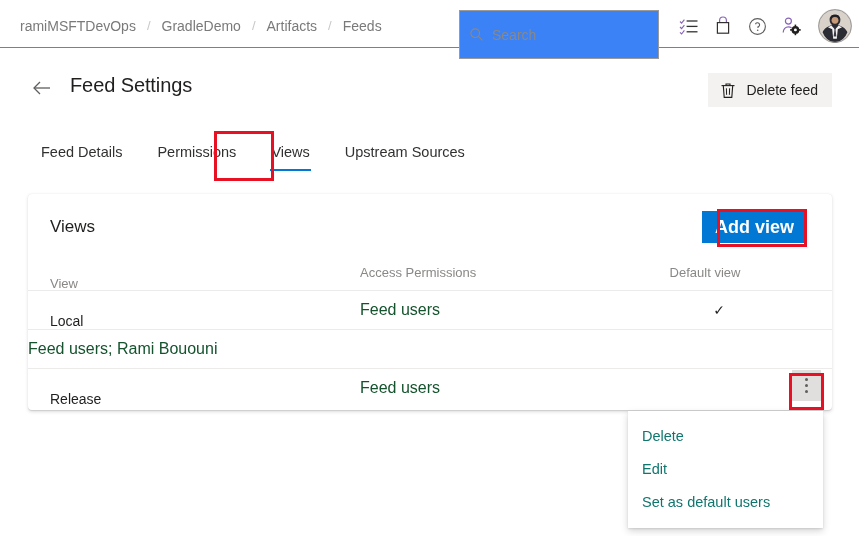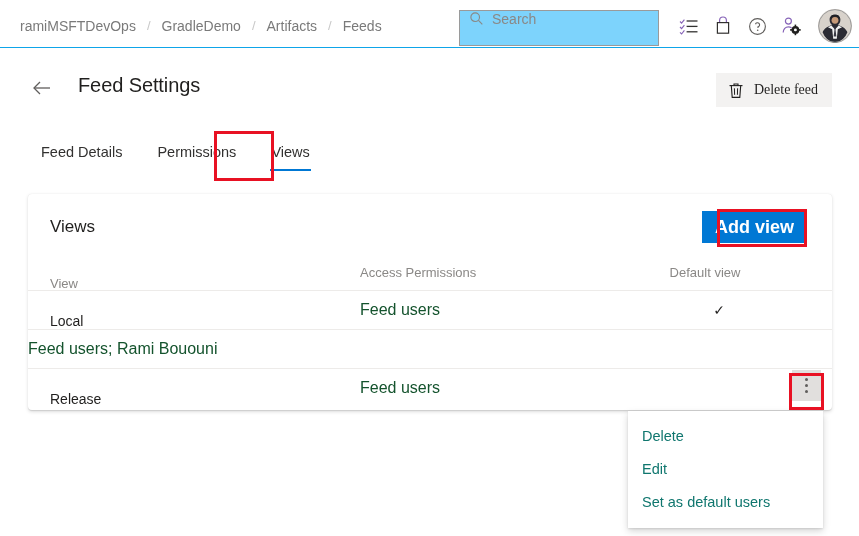--- a/index.html
+++ b/index.html
@@ -47,26 +47,26 @@
     color: #c8c8c8;
     padding: 0 1px;
     line-height: 44px;
   }
 
   .search-wrap {
     position: absolute;
     left: 459px;
     top: 6px;
     width: 200px;
-    height: 36px;
+    height: 49px;
     border: 1px solid #9a9a9a;
-    background: #7dd3fc;
+    background: #3b82f6;
     box-sizing: border-box;
     display: flex;
-    align-items: flex-start;
+    align-items: center;
   }
   .search-icon {
     width: 15px;
     height: 15px;
     margin: 0 8px 0 9px;
     flex: none;
   }
   .search-input {
     border: none;
     outline: none;
@@ -116,33 +116,32 @@
     cursor: pointer;
   }
   .page-title {
     position: absolute;
     left: 70px;
     top: 74px;
     font-size: 20px;
     font-weight: 400;
     color: #201f1e;
     letter-spacing: -0.1px;
-    margin-left: 8px;
   }
   .delete-feed-btn {
     position: absolute;
     right: 27px;
     top: 73px;
     height: 34px;
     background: #f3f2f1;
     border: none;
     display: flex;
     align-items: center;
     padding: 0 14px 0 12px;
-    font-family: Liberation Serif, serif;
+    font-family: Liberation Sans, sans-serif;
     font-size: 14px;
     color: #201f1e;
     cursor: pointer;
     margin-left: 27px;
   }
   .delete-feed-btn .trash-icon { margin-right: 10px; display:flex; }
 
   
   .tabs {
     position: absolute;
@@ -388,20 +387,21 @@
       <line x1="9.6" y1="6.3" x2="9.4" y2="12.8" stroke="#201f1e" stroke-width="1"></line>
     </svg>
   </span>
   <span>Delete feed</span>
 </button>
 
 <div class="tabs">
   <div class="tab">Feed Details</div>
   <div class="tab">Permissions</div>
   <div class="tab active">Views</div>
+  <div class="tab">Upstream Sources</div>
 </div>
 
 <div class="card">
   <div class="card-title">Views</div>
   <button class="add-view-btn">Add view</button>
 
   <div class="table">
 
     <div class="t-head">
       <div class="cell col-view">View</div>

